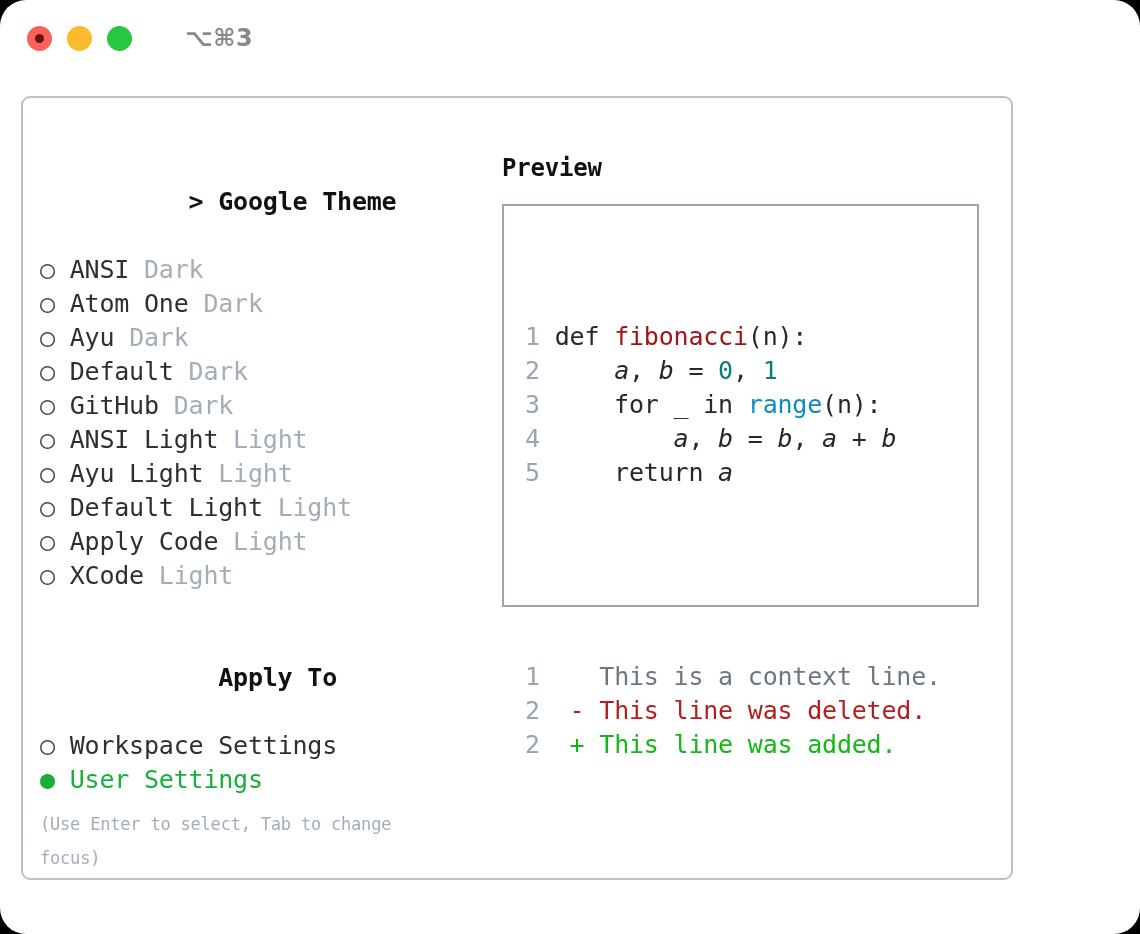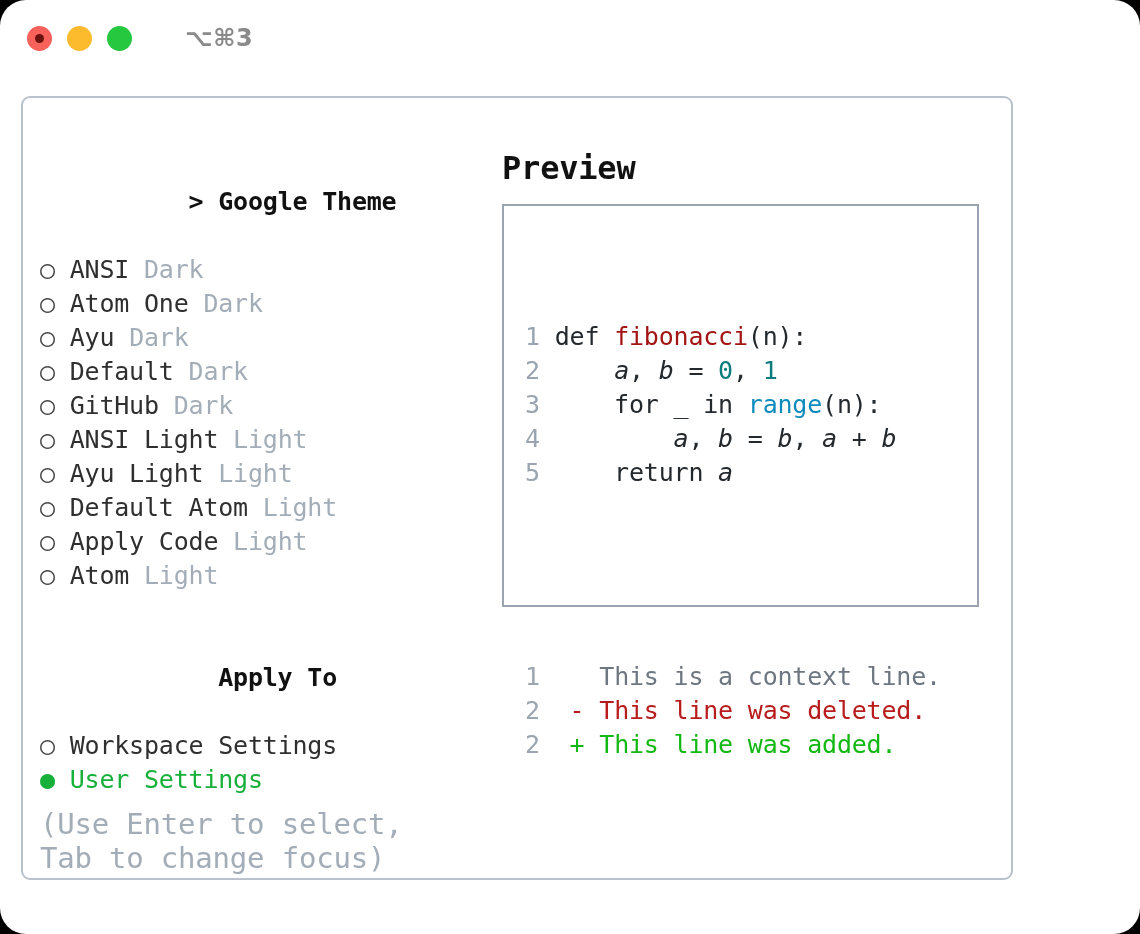--- a/index.html
+++ b/index.html
@@ -124,35 +124,35 @@
 
   .mode-badge { color: #a3adb8; }
 
   .spacer-line { height: 34px; }
 
   #hint {
     position: absolute;
     left: 17px;
     top: 709px;
     width: 420px;
-    font-size: 29px;
+    font-size: 17px;
     line-height: 34px;
     color: #a3adb8;
     letter-spacing: -0.2px;
   }
 
   
   #right-col {
     position: absolute;
     left: 479px;
     top: 53px;
     width: 480px;
   }
   #preview-title {
-    font-size: 32px;
+    font-size: 24px;
     line-height: 34px;
     font-weight: bold;
     color: #111111;
     letter-spacing: -0.2px;
   }
   #preview-box {
     position: absolute;
     left: 479px;
     top: 106px;
     width: 477px;
@@ -210,23 +210,23 @@
         </div>
 
         <div id="theme-items">
             <div class="row"><span class="bullet bullet-off">○</span> <span class="item-label">ANSI</span> <span class="mode-badge">Dark</span></div>
             <div class="row"><span class="bullet bullet-off">○</span> <span class="item-label">Atom One</span> <span class="mode-badge">Dark</span></div>
             <div class="row"><span class="bullet bullet-off">○</span> <span class="item-label">Ayu</span> <span class="mode-badge">Dark</span></div>
             <div class="row"><span class="bullet bullet-off">○</span> <span class="item-label">Default</span> <span class="mode-badge">Dark</span></div>
             <div class="row"><span class="bullet bullet-off">○</span> <span class="item-label">GitHub</span> <span class="mode-badge">Dark</span></div>
             <div class="row"><span class="bullet bullet-off">○</span> <span class="item-label">ANSI Light</span> <span class="mode-badge">Light</span></div>
             <div class="row"><span class="bullet bullet-off">○</span> <span class="item-label">Ayu Light</span> <span class="mode-badge">Light</span></div>
-            <div class="row"><span class="bullet bullet-off">○</span> <span class="item-label">Default Atom</span> <span class="mode-badge">Light</span></div>
+            <div class="row"><span class="bullet bullet-off">○</span> <span class="item-label">Default Light</span> <span class="mode-badge">Light</span></div>
             <div class="row"><span class="bullet bullet-off">○</span> <span class="item-label">Apply Code</span> <span class="mode-badge">Light</span></div>
-            <div class="row"><span class="bullet bullet-off">○</span> <span class="item-label">Atom</span> <span class="mode-badge">Light</span></div>
+            <div class="row"><span class="bullet bullet-off">○</span> <span class="item-label">XCode</span> <span class="mode-badge">Light</span></div>
           </div>
 
         <div class="spacer-line"></div>
 
         <div class="row section-head">
           <span class="head-indent">&nbsp;&nbsp;</span><span>Apply To</span>
         </div>
 
         <div id="apply-items">
             <div class="row"><span class="bullet bullet-off">○</span> <span class="item-label">Workspace Settings</span></div>

